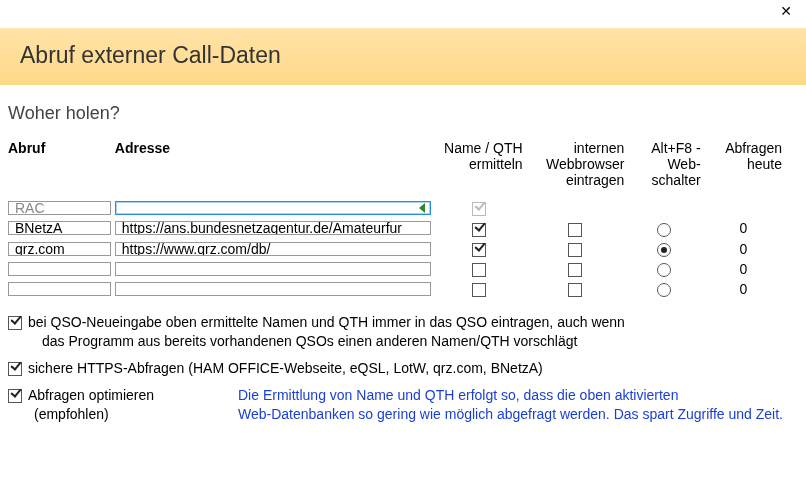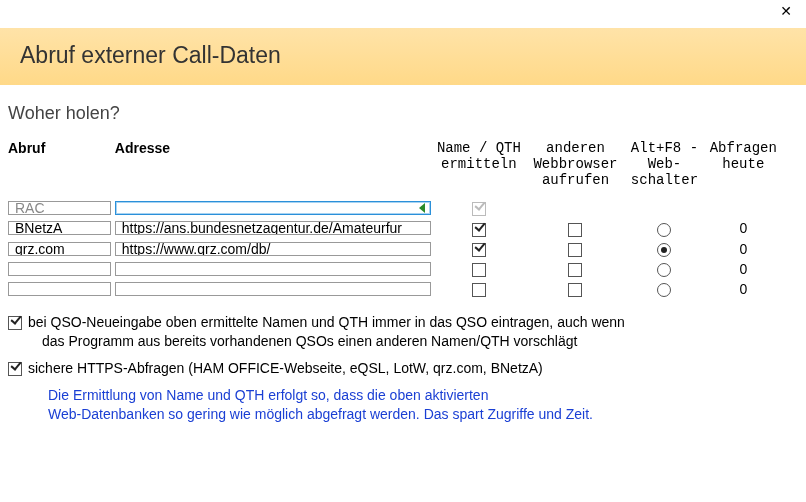--- a/index.html
+++ b/index.html
@@ -53,21 +53,21 @@
     width: 100%;
     table-layout: fixed;
   }
   table.grid th {
     text-align: left;
     font-weight: 700;
     font-size: 14px;
     padding: 0 4px 10px 0;
     vertical-align: top;
   }
-  table.grid th.center { text-align: center; font-weight: 400; font-family: Liberation Mono, monospace; }
+  table.grid th.center { text-align: right; font-weight: 400; }
   table.grid td {
     padding: 2px 4px 2px 0;
     vertical-align: middle;
     text-align: left;
   }
   table.grid td.center { text-align: center; }
   .col-name   { width: 105px; }
   .col-addr   { width: 315px; }
   .col-nameqth{ width: 90px; }
   .col-web    { width: 100px; }
@@ -173,21 +173,21 @@
         <col class="col-nameqth">
       <col class="col-web">
         <col class="col-altf8">
         <col class="col-today">
     </colgroup>
     <thead>
       <tr>
         <th>Abruf</th>
         <th>Adresse</th>
         <th class="center">Name / QTH ermitteln</th>
-        <th class="center">anderen Webbrowser aufrufen</th>
+        <th class="center">internen Webbrowser eintragen</th>
         <th class="center">Alt+F8 - Web-schalter</th>
         <th class="center">Abfragen heute</th>
       </tr>
     </thead>
     <tbody id="rows-body">
         <tr>
           <td><input type="text" class="txt ro" readonly="" value="RAC" style=""></td>
           <td>
             <div class="addr-wrap"><input type="text" class="txt focused" style=""><span class="dd-arrow"></span></div>
           </td>
@@ -248,20 +248,27 @@
         <span class="" style="padding-left:14px">das Programm aus bereits vorhandenen QSOs einen anderen Namen/QTH vorschlägt</span>
       </div>
     </div>
 
     <div class="opt-row">
       <span id="cb-opt2" class="cb checked"></span>
       <div class="opt-text">sichere HTTPS-Abfragen (HAM OFFICE-Webseite, eQSL, LotW, qrz.com, BNetzA)</div>
     </div>
 
     <div class="opt-row opt3">
+      <div class="left" style="display:flex;align-items:flex-start">
+        <span id="cb-opt3" class="cb checked"></span>
+        <div class="opt-text">
+          <span>Abfragen optimieren</span><br>
+          <span style="padding-left:6px">(empfohlen)</span>
+        </div>
+      </div>
       <div class="blue-help">
         <span>Die Ermittlung von Name und QTH erfolgt so, dass die oben aktivierten</span><br>
         <span>Web-Datenbanken so gering wie möglich abgefragt werden. Das spart Zugriffe und Zeit.</span>
       </div>
     </div>
 
   </div>
 
 </div>
 

